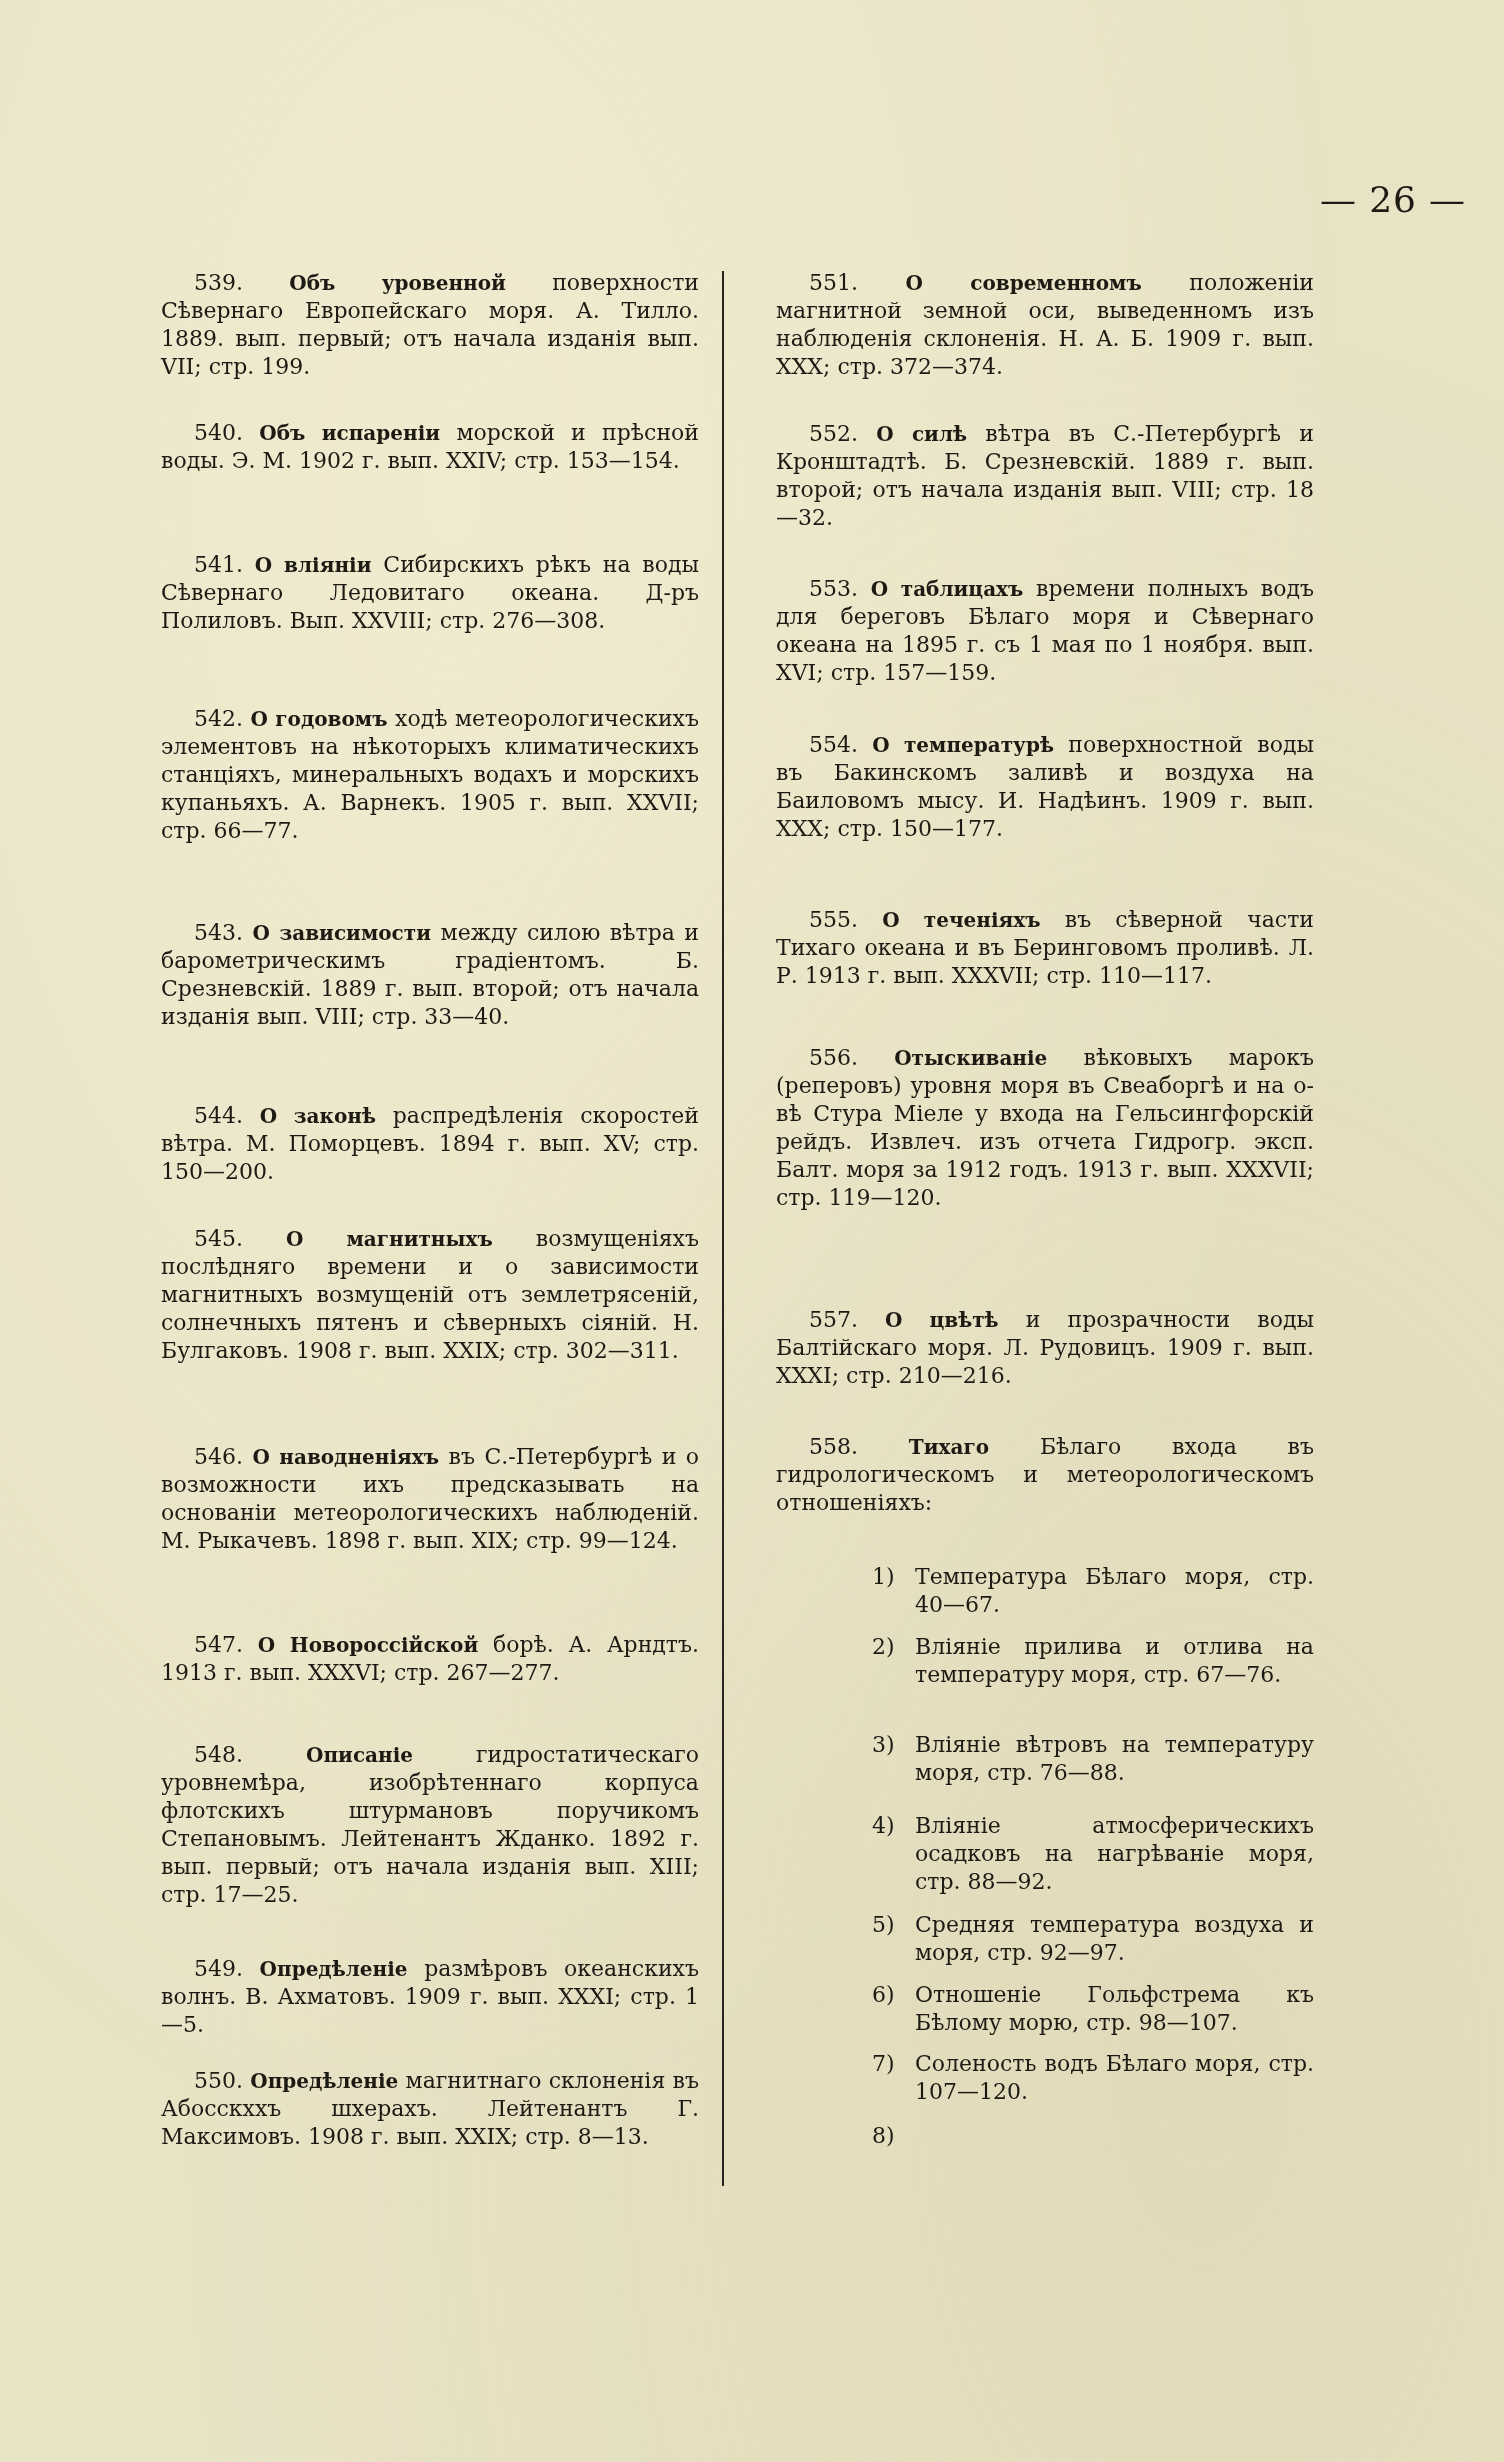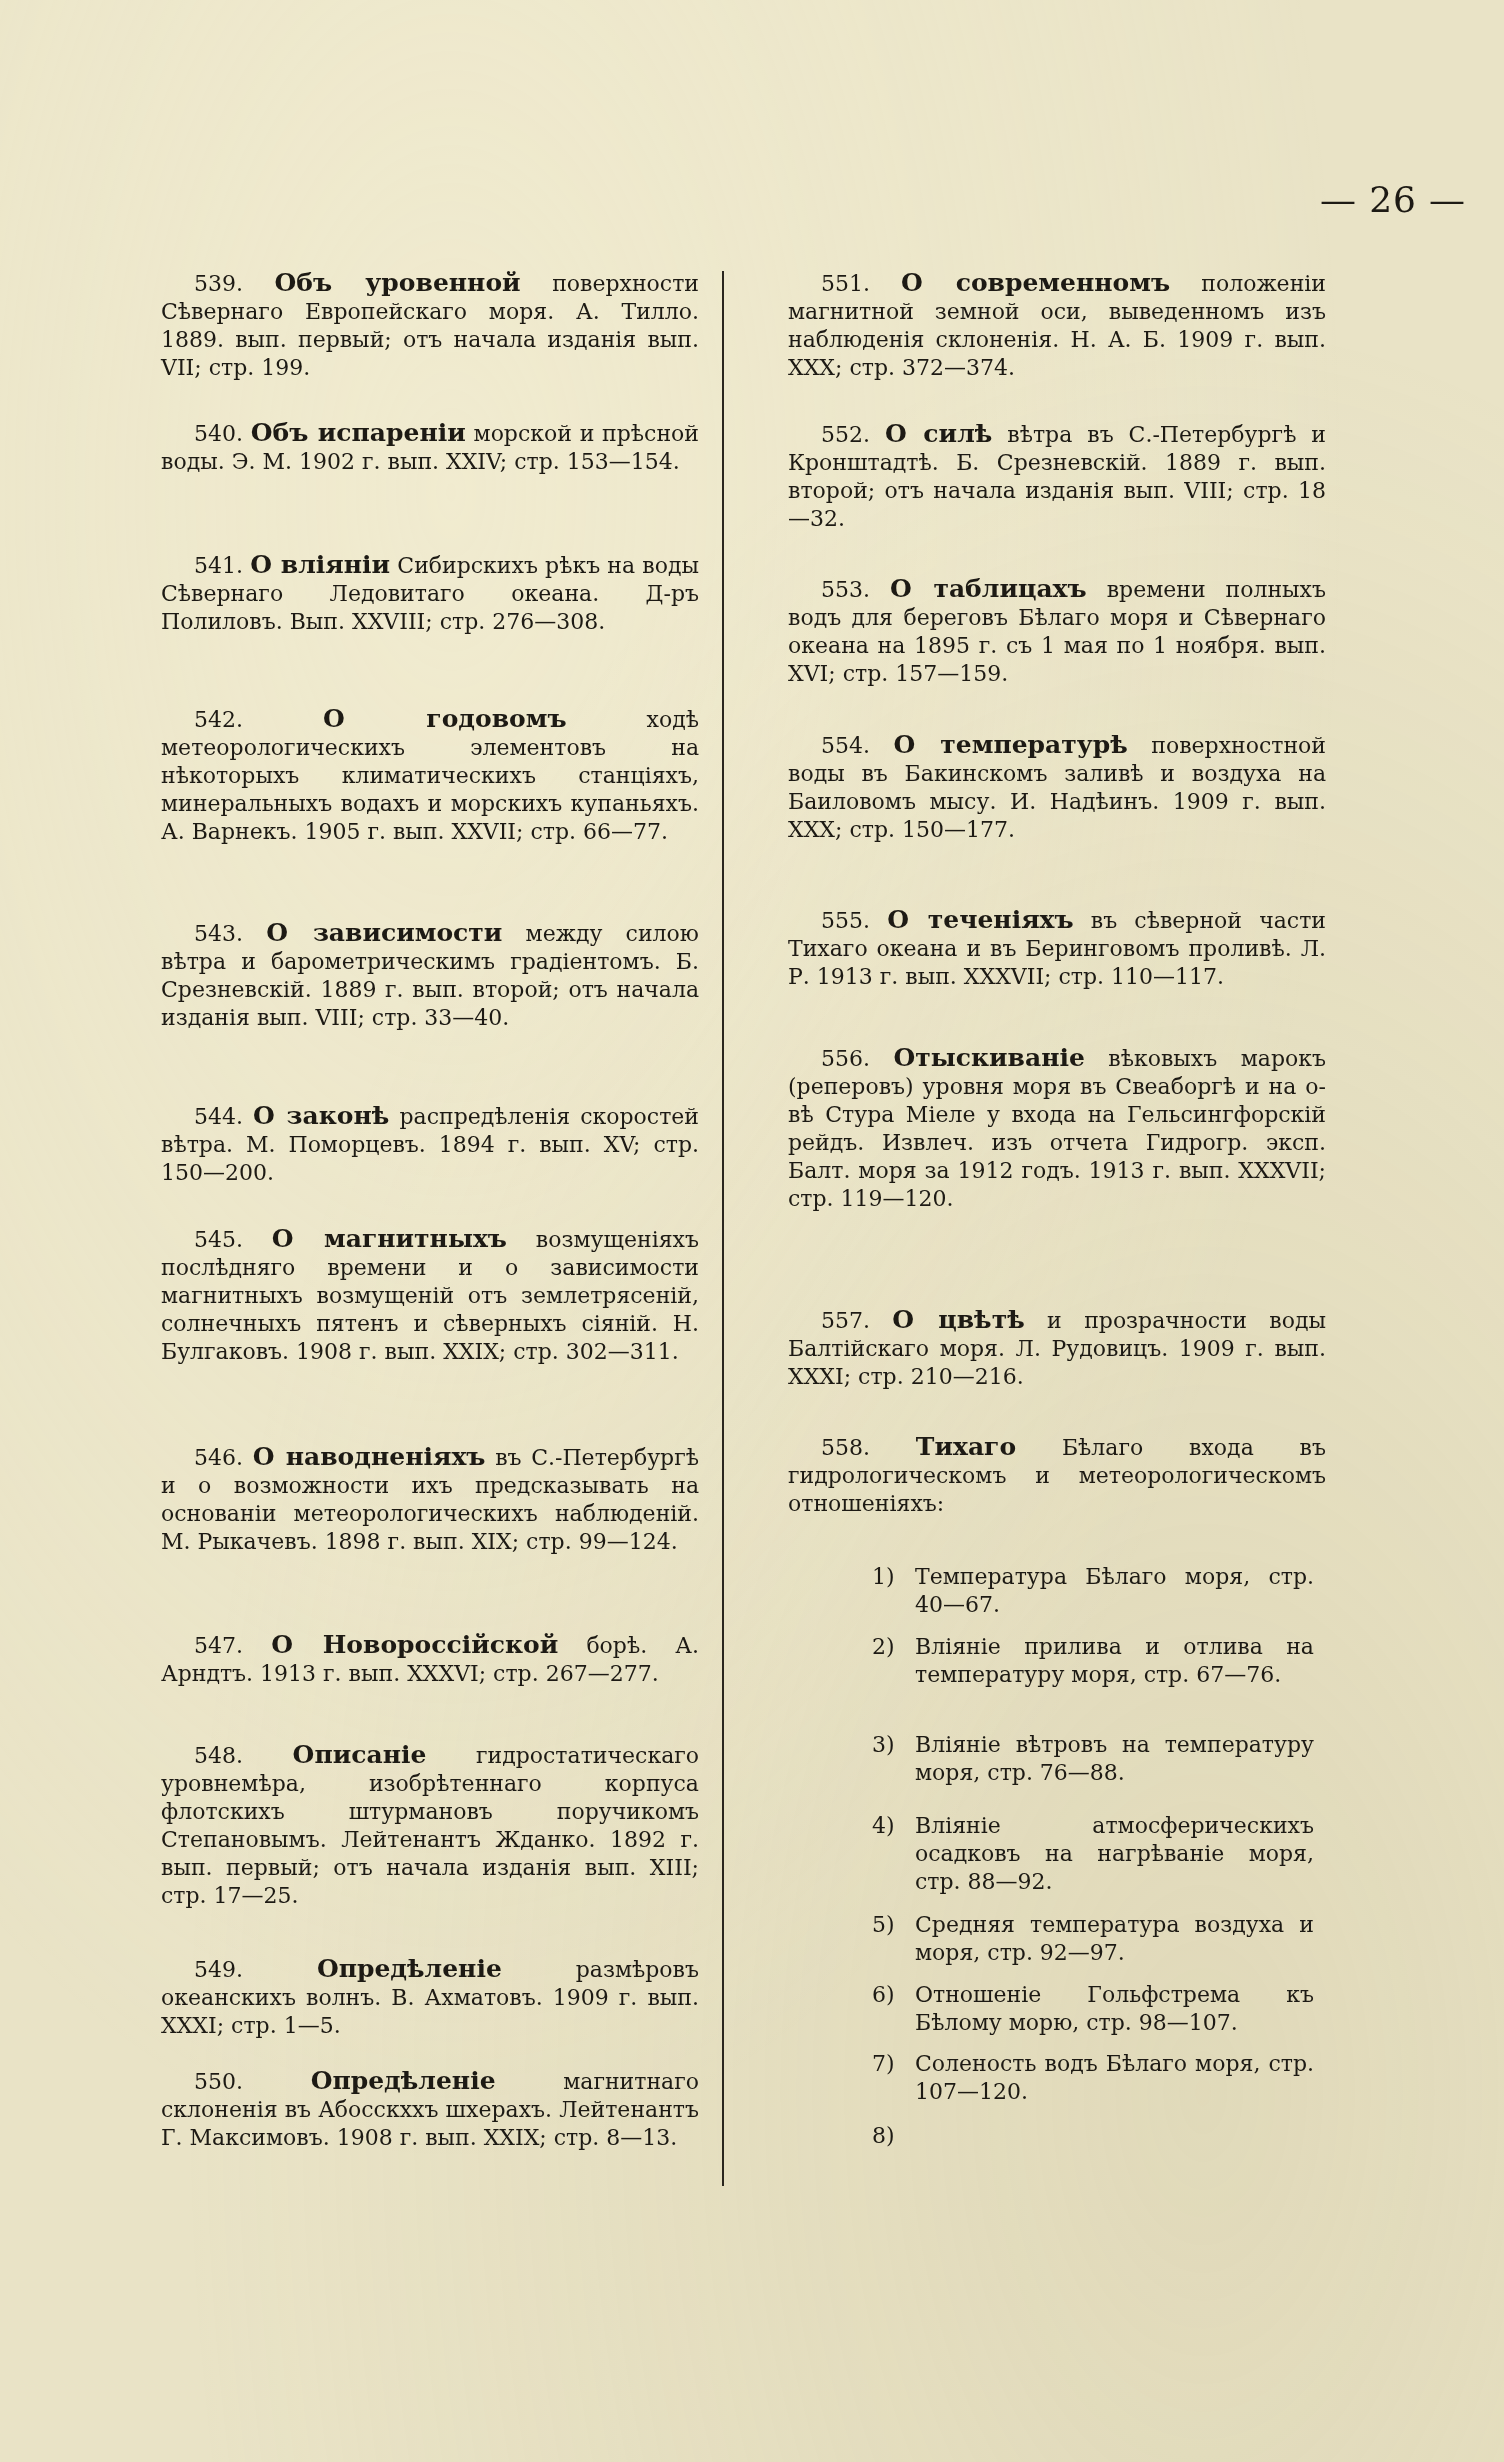--- a/index.html
+++ b/index.html
@@ -21,23 +21,23 @@
     position: absolute; left: 722px; top: 271px; width: 1.9px; height: 1915px;
     background: #2a261e;
   }
   .entry {
     position: absolute; width: 538px;
     font-size: 22px; line-height: 28px;
     text-align: justify; text-align-last: left;
     hyphens: manual;
   }
   .entry.left { left: 161px; }
-  .entry.right { left: 776px; margin-left: 12px; }
+  .entry.right { left: 776px; }
   .entry .num { margin-left: 33px; }
-  .entry .head { font-weight: bold; font-size: 25px; }
+  .entry .head { font-weight: bold; font-size: 20px; }
   .sub {
     position: absolute; left: 872px; width: 442px;
     font-size: 22px; line-height: 28px;
     text-align: justify; text-align-last: left;
     padding-left: 43px; box-sizing: border-box;
   }
   .sub .subnum { position: absolute; left: 0; top: 0; }
 </style>
 </head>
 <body>

